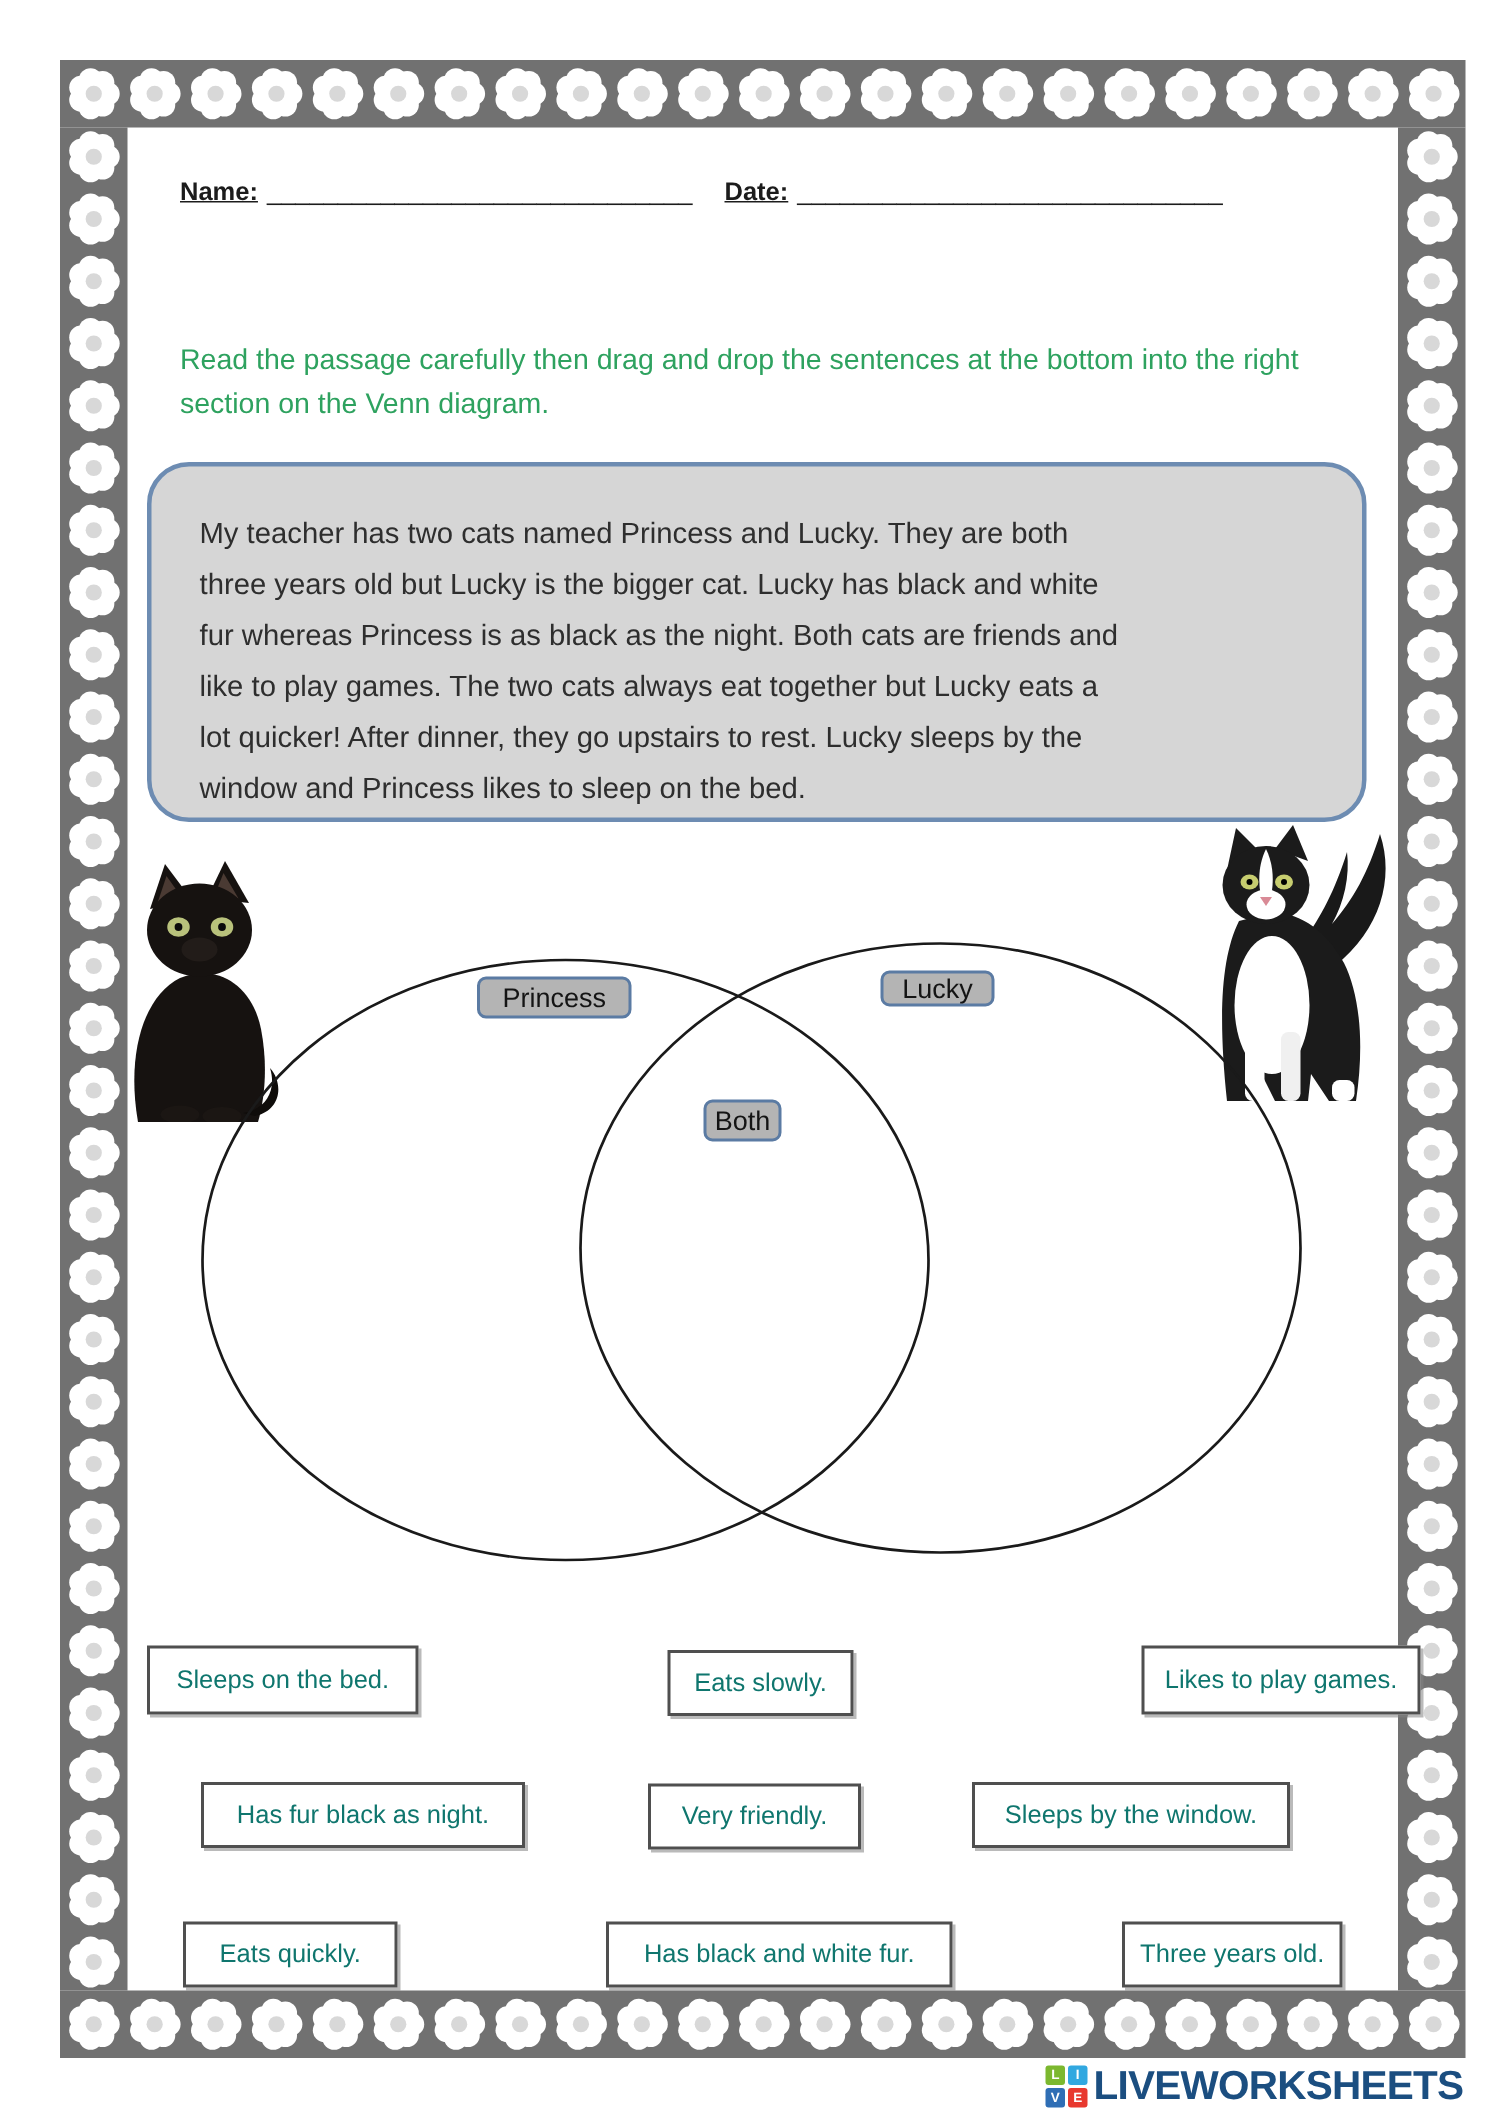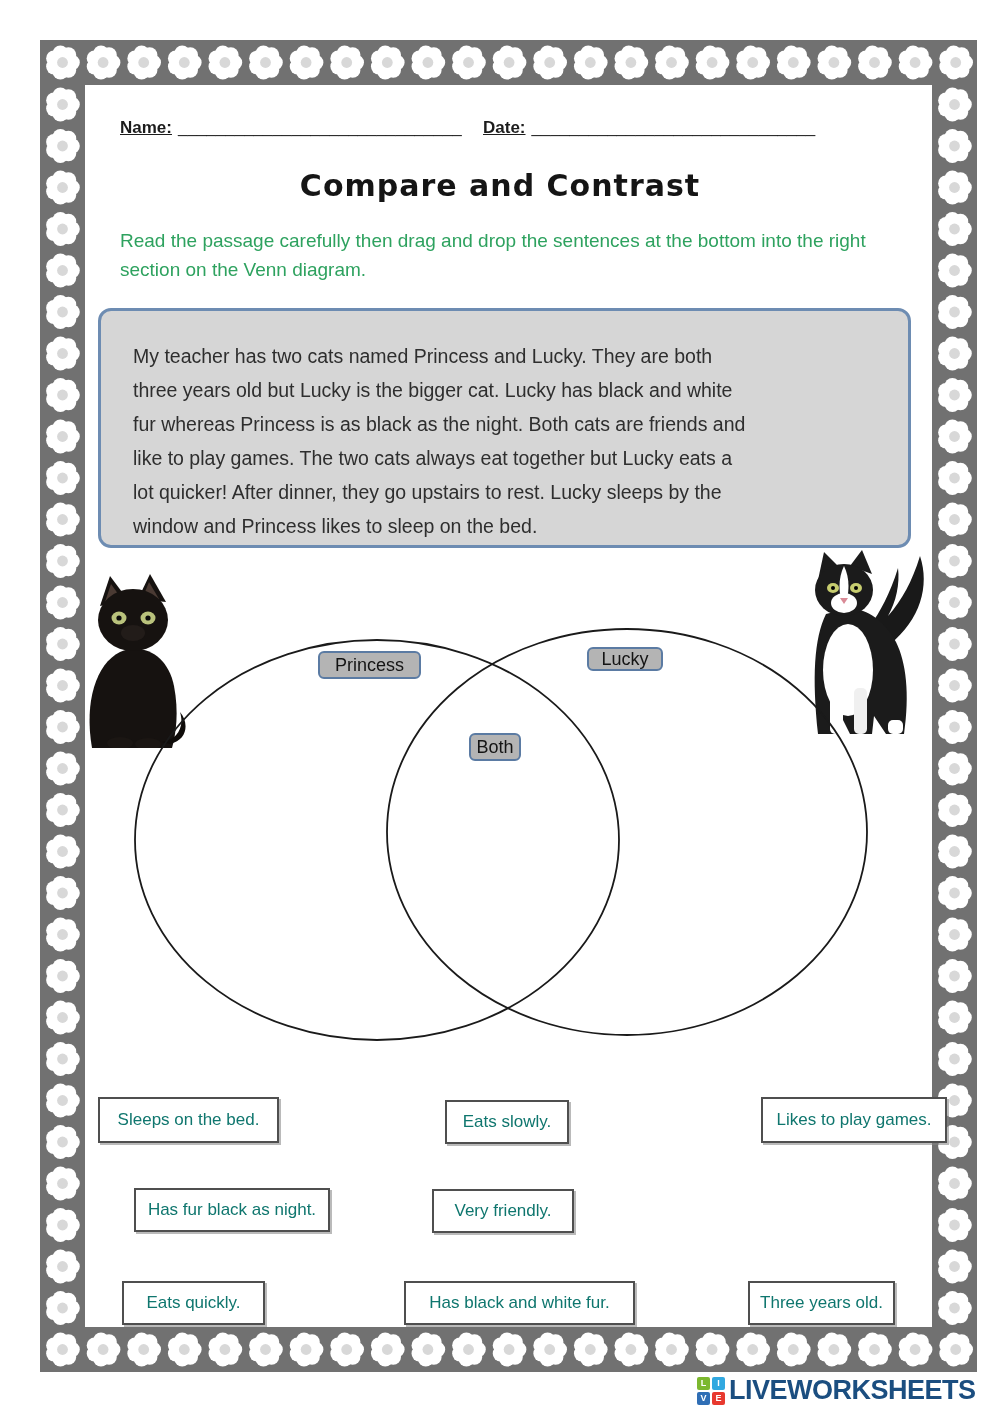--- a/index.html
+++ b/index.html
@@ -15,21 +15,21 @@
   .title{top:168px;left:0;width:1000px;text-align:center;
          font-family:"DejaVu Sans",sans-serif;font-weight:700;
          font-size:30px;color:#151515;letter-spacing:1px;}
 
   .instructions{top:226px;left:120px;width:800px;font-size:19px;line-height:1.55;
                 color:var(--accent-green);white-space:pre-line;}
 
   
   .passage-box{left:98px;top:308px;width:813px;height:240px;box-sizing:border-box;
                background:var(--passage-bg);border:3px solid var(--passage-border);
-               border-radius:13px;}
+               border-radius:28px;}
   .passage-text{padding:28px 30px 0 32px;font-size:19.5px;line-height:34px;
                 color:#2e2e2e;white-space:pre-line;}
 
   
   .venn-label{box-sizing:border-box;display:flex;align-items:center;justify-content:center;
               background:var(--label-bg);border:2px solid var(--label-border);
               border-radius:6px;font-size:18px;color:#141414;}
 
   
   .sentence{box-sizing:border-box;display:flex;align-items:center;justify-content:center;
@@ -1134,21 +1134,20 @@
       </g>
   </svg>
 
   <div class="abs hdr-group" style="left:120px;">
     <span class="hdr-label">Name:</span><span class="hdr-line">______________________________</span>
   </div>
   <div class="abs hdr-group" style="left:483px;">
     <span class="hdr-label">Date:</span><span class="hdr-line">______________________________</span>
   </div>
 
-  <div class="abs title">Compare and Contrast</div>
 
   <div class="abs instructions">Read the passage carefully then drag and drop the sentences at the bottom into the right
 section on the Venn diagram.</div>
 
   <div class="abs passage-box">
     <div class="passage-text">My teacher has two cats named Princess and Lucky. They are both
 three years old but Lucky is the bigger cat. Lucky has black and white
 fur whereas Princess is as black as the night. Both cats are friends and
 like to play games. The two cats always eat together but Lucky eats a
 lot quicker! After dinner, they go upstairs to rest.  Lucky sleeps by the
@@ -1196,22 +1195,23 @@
     <ellipse cx="527" cy="237" rx="240" ry="203" fill="none" stroke="#1a1a1a" stroke-width="1.8"></ellipse>
   </svg>
 
   <div class="abs venn-label" style="left:318px;top:651px;width:103px;height:28px;">Princess</div>
   <div class="abs venn-label" style="left:587px;top:647px;width:76px;height:24px;">Lucky</div>
   <div class="abs venn-label" style="left:469px;top:685px;width:52px;height:28px;margin-top:48px;">Both</div>
 
   <div class="abs sentence" style="left:98px;top:1097px;width:181px;height:46px;">Sleeps on the bed.</div>
   <div class="abs sentence" style="left:445px;top:1100px;width:124px;height:44px;">Eats slowly.</div>
   <div class="abs sentence" style="left:720px;top:1097px;width:186px;height:46px;margin-left:41px;">Likes to play games.</div>
-  <div class="abs sentence" style="left:134px;top:1188px;width:196px;height:44px;">Has fur black as night.</div>
+  <div class="abs sentence" style="left:134px;top:1188px;width:216px;height:44px;">Has fur black as night.</div>
   <div class="abs sentence" style="left:432px;top:1189px;width:142px;height:44px;">Very friendly.</div>
+  <div class="abs sentence" style="left:648px;top:1188px;width:212px;height:44px;">Sleeps by the window.</div>
   <div class="abs sentence" style="left:122px;top:1281px;width:143px;height:44px;">Eats quickly.</div>
   <div class="abs sentence" style="left:404px;top:1281px;width:231px;height:44px;">Has black and white fur.</div>
   <div class="abs sentence" style="left:748px;top:1281px;width:147px;height:44px;">Three years old.</div>
 
   <div class="abs logo">
     <div class="logo-grid">
       <div class="logo-sq" style="background: rgb(124, 184, 47);">L</div>
       <div class="logo-sq" style="background: rgb(49, 168, 224);">I</div>
       <div class="logo-sq" style="background: rgb(47, 110, 181);">V</div>
       <div class="logo-sq" style="background: rgb(232, 57, 47);">E</div>

